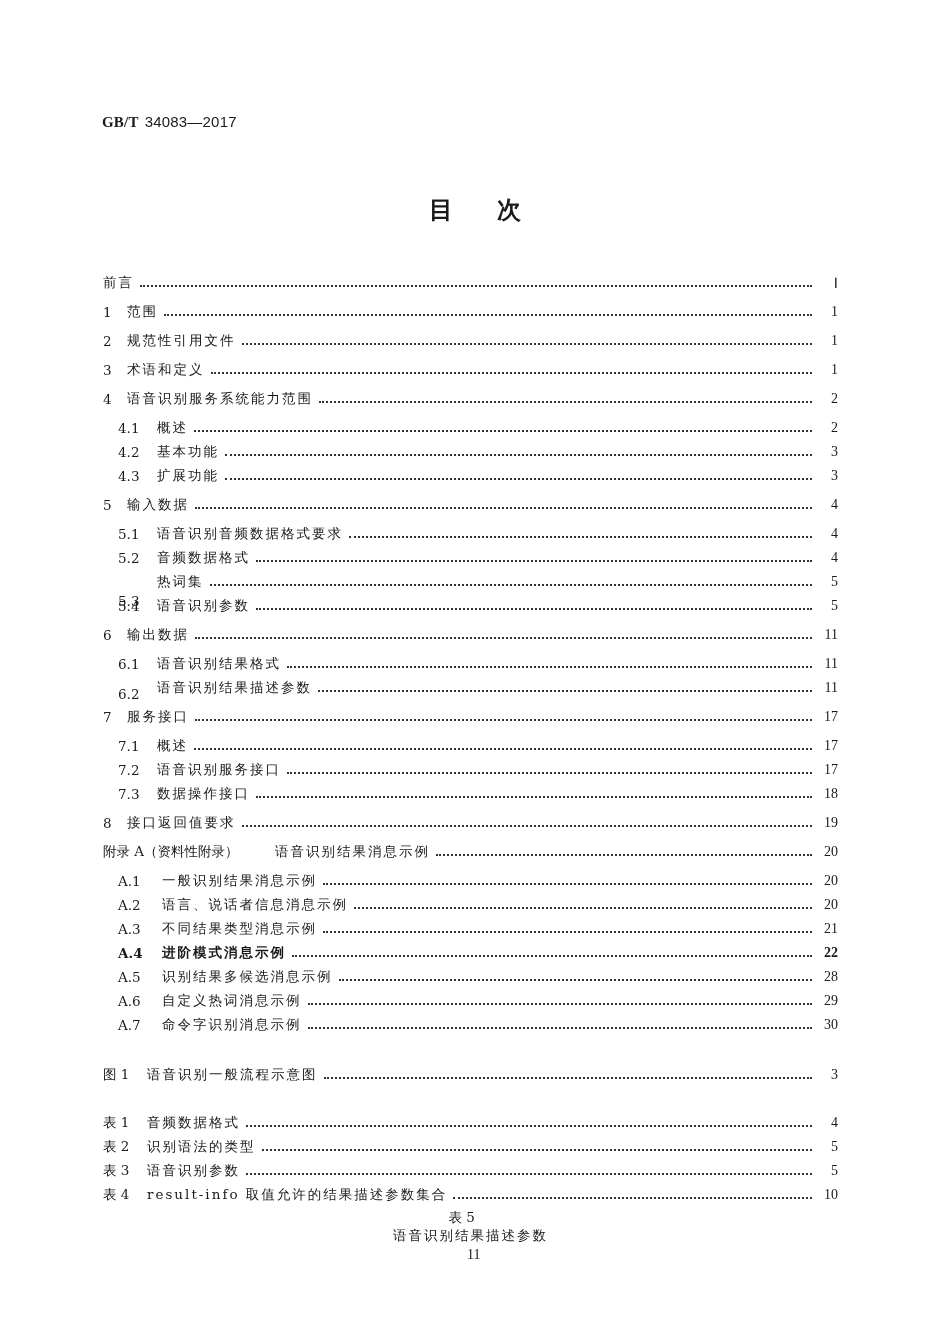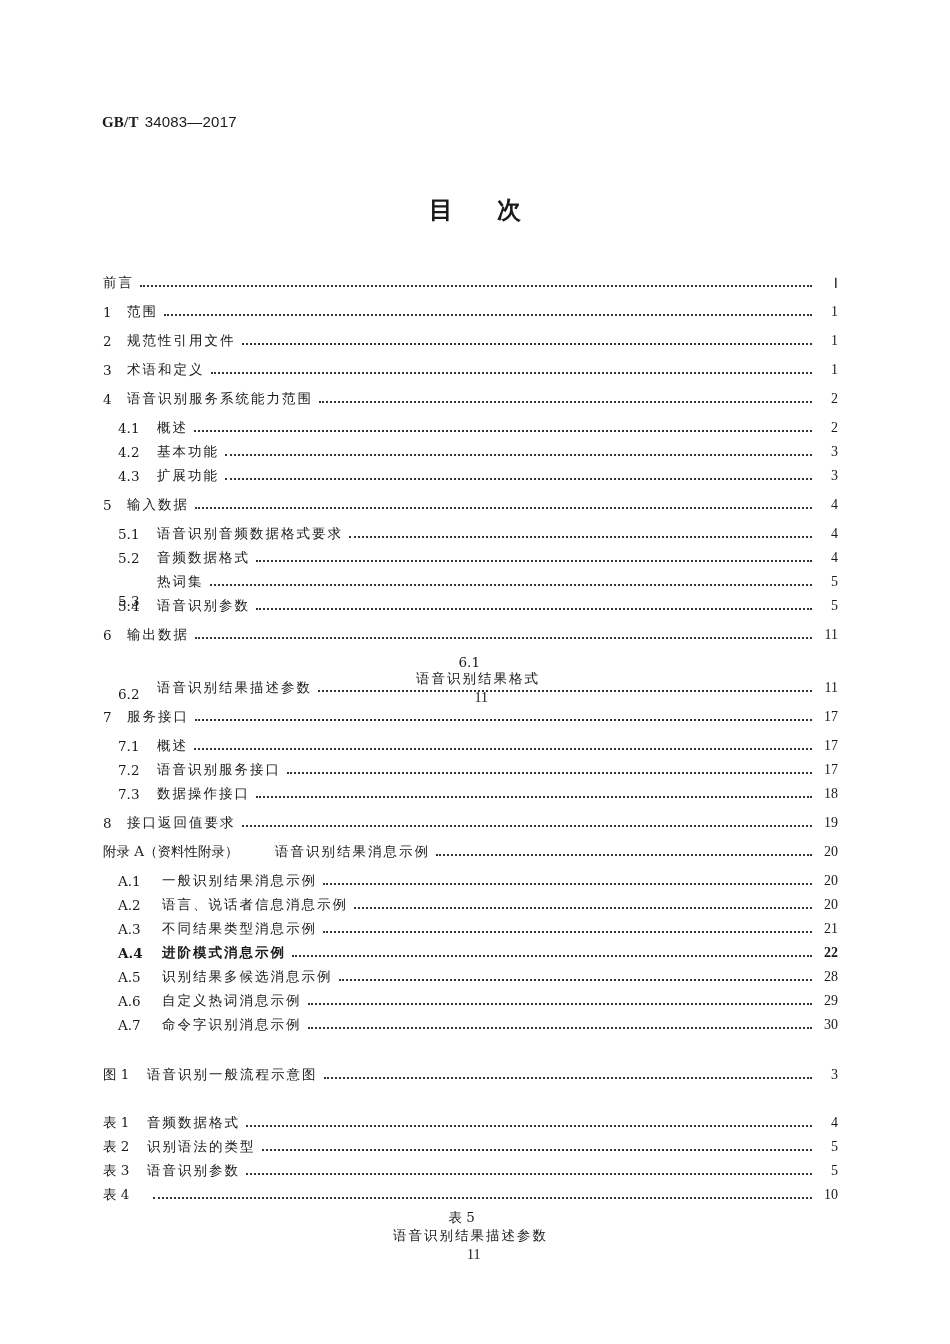--- a/index.html
+++ b/index.html
@@ -121,21 +121,21 @@
       <span class="t">语音识别参数</span>
       <span class="dots"></span>
       <span class="pg">5</span>
     </div>
     <div class="row" style="top: 625px;">
       <span class="no" style="width: 24px;">6</span>
       <span class="t">输出数据</span>
       <span class="dots"></span>
       <span class="pg">11</span>
     </div>
-    <div class="row sub" style="top: 654px; flex-direction: column;">
+    <div class="row sub" style="top: 654px;">
       <span class="no" style="width: 39px;">6.1</span>
       <span class="t">语音识别结果格式</span>
       <span class="dots"></span>
       <span class="pg">11</span>
     </div>
     <div class="row sub" style="top: 678px;">
       <span class="no" style="width: 39px; margin-top: 12px;">6.2</span>
       <span class="t">语音识别结果描述参数</span>
       <span class="dots"></span>
       <span class="pg">11</span>
@@ -237,20 +237,21 @@
       <span class="pg">5</span>
     </div>
     <div class="row" style="top: 1161px;">
       <span class="no" style="width: 44px;">表 3</span>
       <span class="t">语音识别参数</span>
       <span class="dots"></span>
       <span class="pg">5</span>
     </div>
     <div class="row" style="top: 1185px;">
       <span class="no" style="width: 44px;">表 4</span>
+      <span class="t">result-info 取值允许的结果描述参数集合</span>
       <span class="dots"></span>
       <span class="pg">10</span>
     </div>
     <div class="row" style="top: 1209px; flex-direction: column;">
       <span class="no" style="width: 44px;">表 5</span>
       <span class="t">语音识别结果描述参数</span>
       <span class="dots"></span>
       <span class="pg">11</span>
     </div>
   </div>

